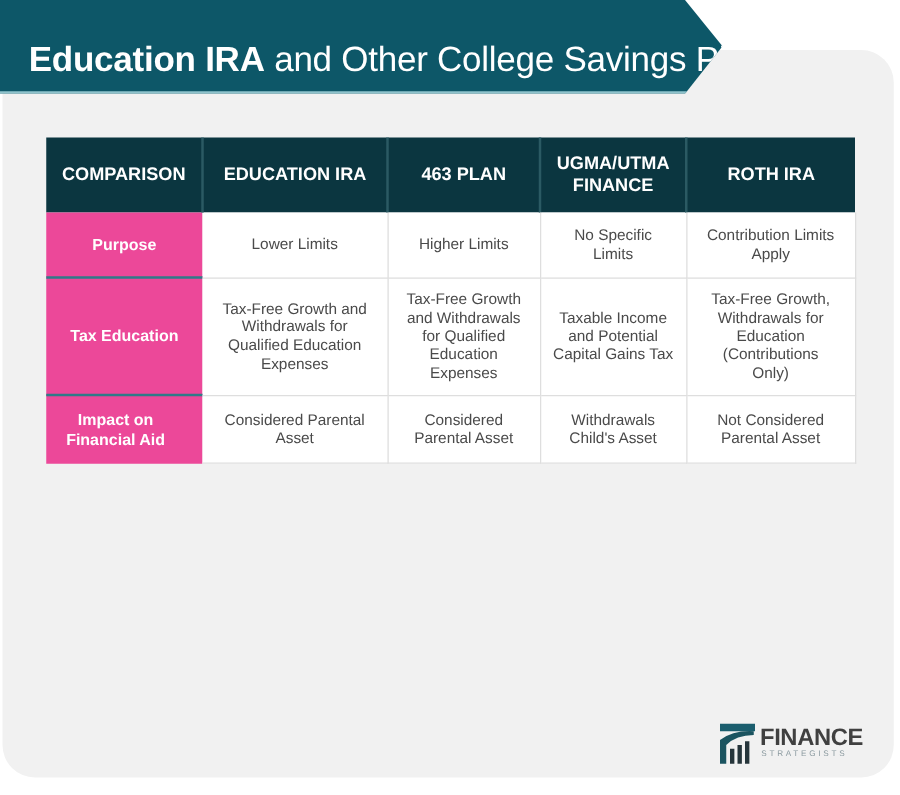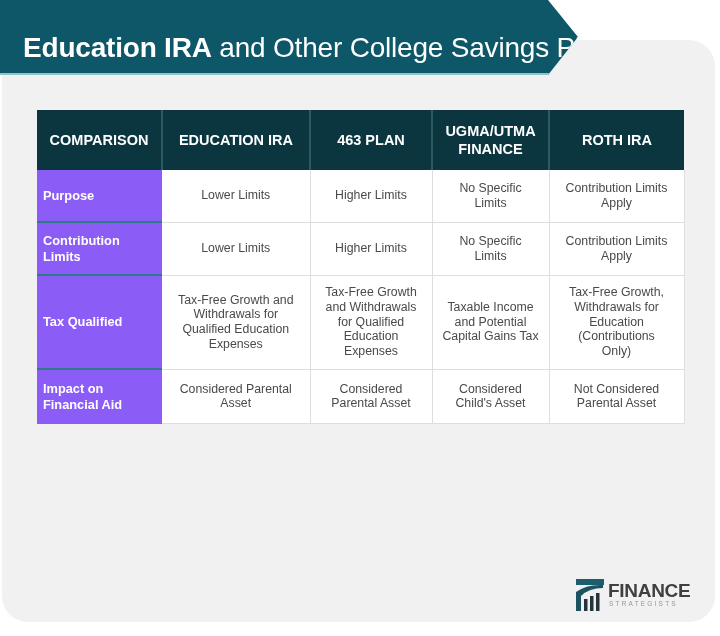--- a/index.html
+++ b/index.html
@@ -33,22 +33,22 @@
     border-right: 2px solid #2b5a63;
     padding: 0 4px;
   }
   table.cmp th:last-child { border-right: none; text-align: center; }
   table.cmp td {
     background: #ffffff; color: #4a4a4a; font-size: 12.3px; text-align: center;
     vertical-align: middle; line-height: 1.2; padding: 2px 6px;
     border-right: 1px solid #dedede; border-bottom: 1px solid #dedede;
   }
   table.cmp td.rowlabel {
-    background: #8b5cf6; color: #ffffff; font-weight: bold; font-size: 12.8px;
-    text-align: left; padding-left: 6px; border-right: none;
+    background: #ec4899; color: #ffffff; font-weight: bold; font-size: 12.8px;
+    text-align: center; padding-left: 6px; border-right: none;
     border-bottom: 2px solid #2f7a88;
   }
   table.cmp tr:last-child td.rowlabel { border-bottom: none; }
 
   .logo {
     position: absolute; left: 575px; top: 578px; width: 115px; height: 34px;
   }
   .logo svg { position: absolute; left: 0; top: 0; }
   .logo-name {
     position: absolute; left: 33px; top: 2px; font-size: 19px; font-weight: bold;
@@ -86,39 +86,32 @@
     </tr>
   </thead>
   <tbody>
     <tr style="height:52px">
       <td class="rowlabel">Purpose</td>
       <td>Lower Limits</td>
       <td>Higher Limits</td>
       <td style="padding:2px 22px">No Specific Limits</td>
       <td>Contribution Limits Apply</td>
     </tr>
-    <tr style="height:53px">
-      <td class="rowlabel">Contribution Limits</td>
-      <td>Lower Limits</td>
-      <td>Higher Limits</td>
-      <td style="padding:2px 22px">No Specific Limits</td>
-      <td>Contribution Limits Apply</td>
-    </tr>
     <tr style="height:94px">
-      <td class="rowlabel">Tax Qualified</td>
+      <td class="rowlabel">Tax Education</td>
       <td style="padding:2px 10px">Tax-Free Growth and Withdrawals for Qualified Education Expenses</td>
       <td style="padding:2px 8px">Tax-Free Growth and Withdrawals for Qualified Education Expenses</td>
       <td style="padding:16px 3px">Taxable Income and Potential Capital Gains Tax</td>
       <td style="padding:2px 13px">Tax-Free Growth, Withdrawals for Education (Contributions Only)</td>
     </tr>
     <tr style="height:43px">
       <td class="rowlabel" style="padding-right:20px">Impact on Financial Aid</td>
       <td>Considered Parental Asset</td>
       <td style="padding:2px 12px">Considered Parental Asset</td>
-      <td style="padding:2px 20px">Considered Child's Asset</td>
+      <td style="padding:2px 20px">Withdrawals Child's Asset</td>
       <td style="padding:12px 14px">Not Considered Parental Asset</td>
     </tr>
   </tbody>
 </table>
 
 <div class="logo">
   <svg width="30" height="34" viewBox="0 0 30 34">
     <rect x="1" y="1" width="28" height="6" fill="#1b5e6e"></rect>
     <path d="M1 33 L1 14 Q12 6 28 7 L28 10 Q14 10 6 18 L6 33 Z" fill="#1b5460"></path>
     <rect x="9" y="21" width="3.5" height="12" fill="#26353b"></rect>

